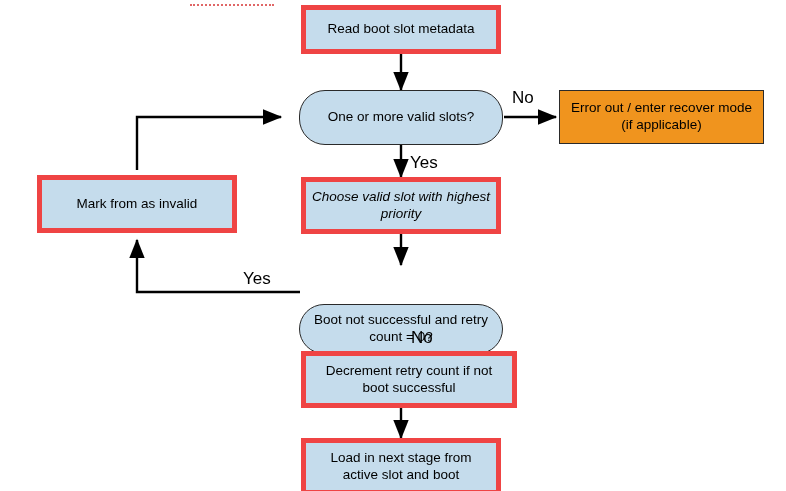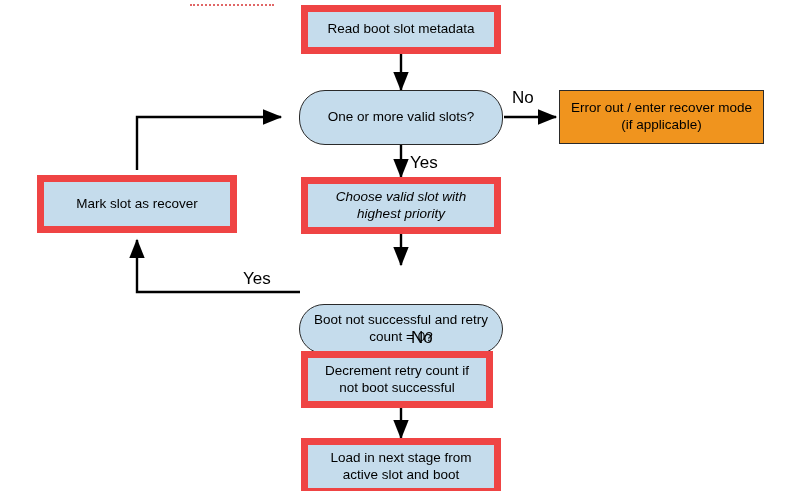--- a/index.html
+++ b/index.html
@@ -34,21 +34,21 @@
     align-items: center;
     justify-content: center;
     text-align: center;
     font-size: 13.5px;
     line-height: 1.25;
     color: #000000;
     padding: 2px 6px;
   }
   .proc {
     background: #c5dcec;
-    border: 7px solid #ef4444;
+    border: 5px solid #ef4444;
   }
   .term {
     background: #c5dcec;
     border: 1px solid #2a2a2a;
     border-radius: 26px;
   }
   .error {
     background: #f0941e;
     border: 1px solid #2a2a2a;
   }
@@ -105,28 +105,28 @@
 
   <div class="node error" style="left:559px; top:90px; width:205px; height:54px;">
     <span>Error out / enter recover mode (if applicable)</span>
   </div>
 
   <div class="node proc" style="left:301px; top:177px; width:200px; height:57px;font-style:italic;">
     <span>Choose valid slot with highest priority</span>
   </div>
 
   <div class="node proc" style="left:37px; top:175px; width:200px; height:58px;">
-    <span>Mark slot as recover</span>
+    <span>Mark from as invalid</span>
   </div>
 
   <div class="node term" style="left:299px; top:265px; width:204px; height:50px;margin-top:39px;">
     <span>Boot not successful and retry count = 0?</span>
   </div>
 
-  <div class="node proc" style="left:301px; top:351px; width:192px; height:57px;">
+  <div class="node proc" style="left:301px; top:351px; width:216px; height:57px;">
     <span>Decrement retry count if not boot successful</span>
   </div>
 
   <div class="node proc" style="left:301px; top:438px; width:200px; height:57px;">
     <span>Load in next stage from active slot and boot</span>
   </div>
 
   <div class="edge-label" style="left:512px; top:88px;">No</div>
 
   <div class="edge-label" style="left:410px; top:153px;">Yes</div>

